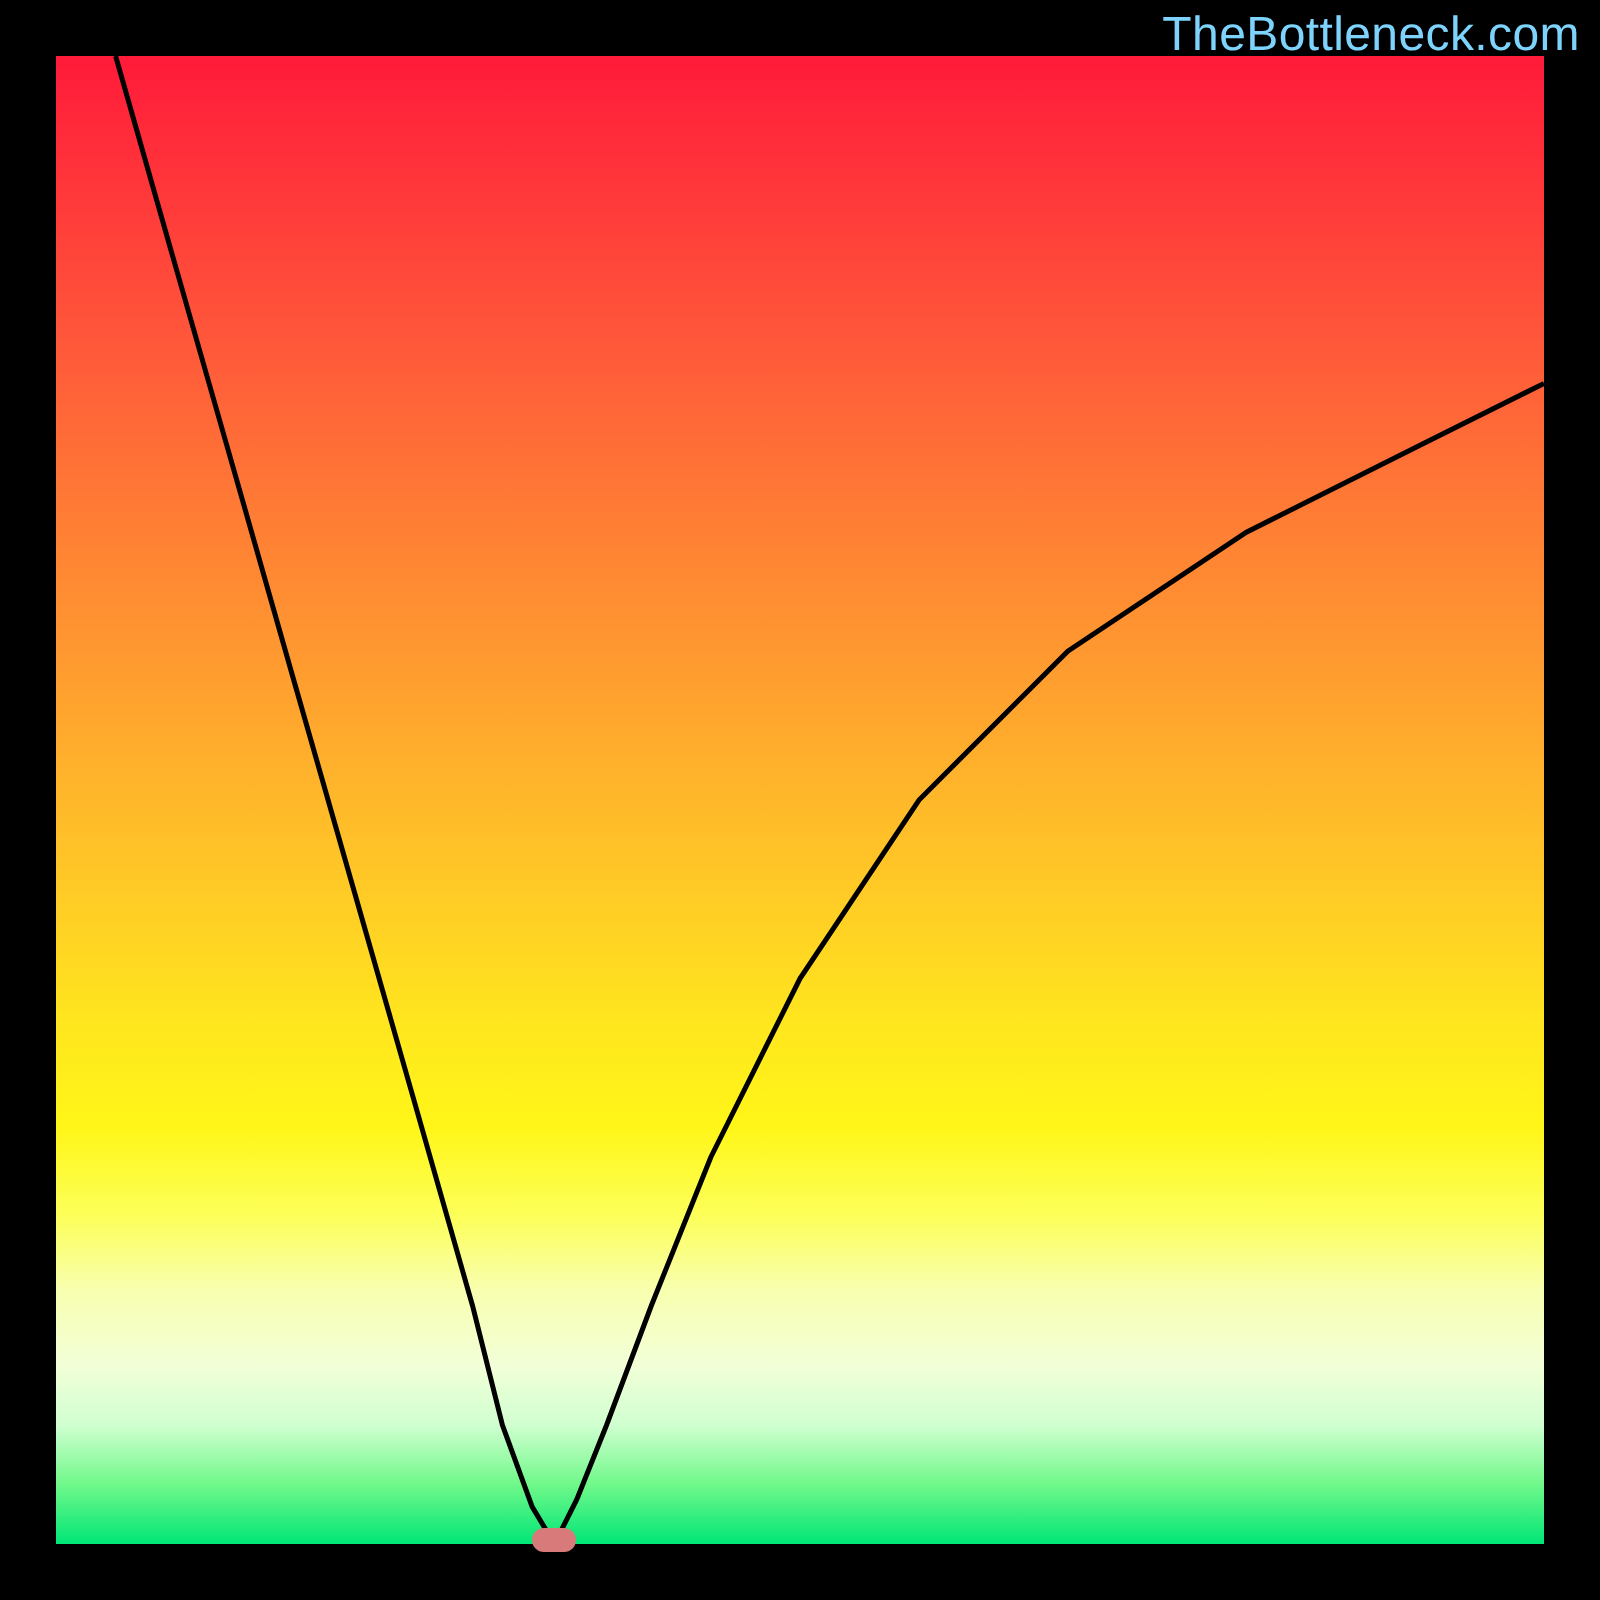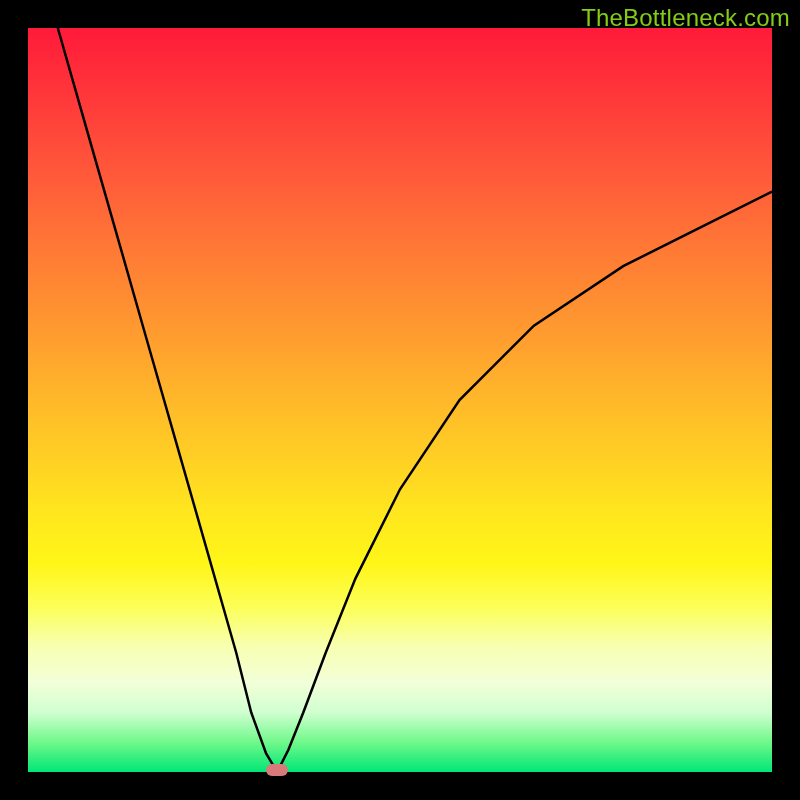--- a/index.html
+++ b/index.html
@@ -32,21 +32,21 @@
       #f2ffd8 88%,
       #d0ffd0 92%,
       #70f88a 96%,
       #00e676 100%
     );
   }
   .watermark {
     position: absolute;
     top: 4px;
     right: 10px;
-    color: #84cc16;
+    color: #7dd3fc;
     font-size: 24px;
     letter-spacing: 0.2px;
     z-index: 5;
   }
   svg.curve {
     position: absolute;
     left: 28px;
     top: 28px;
     width: 744px;
     height: 744px;

